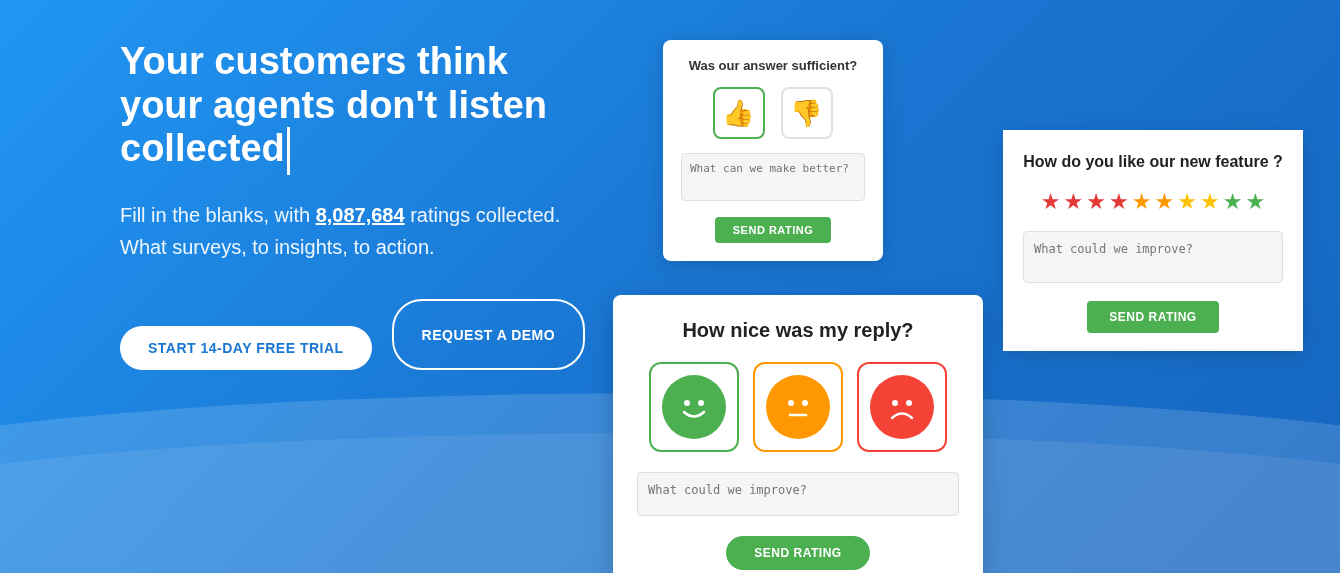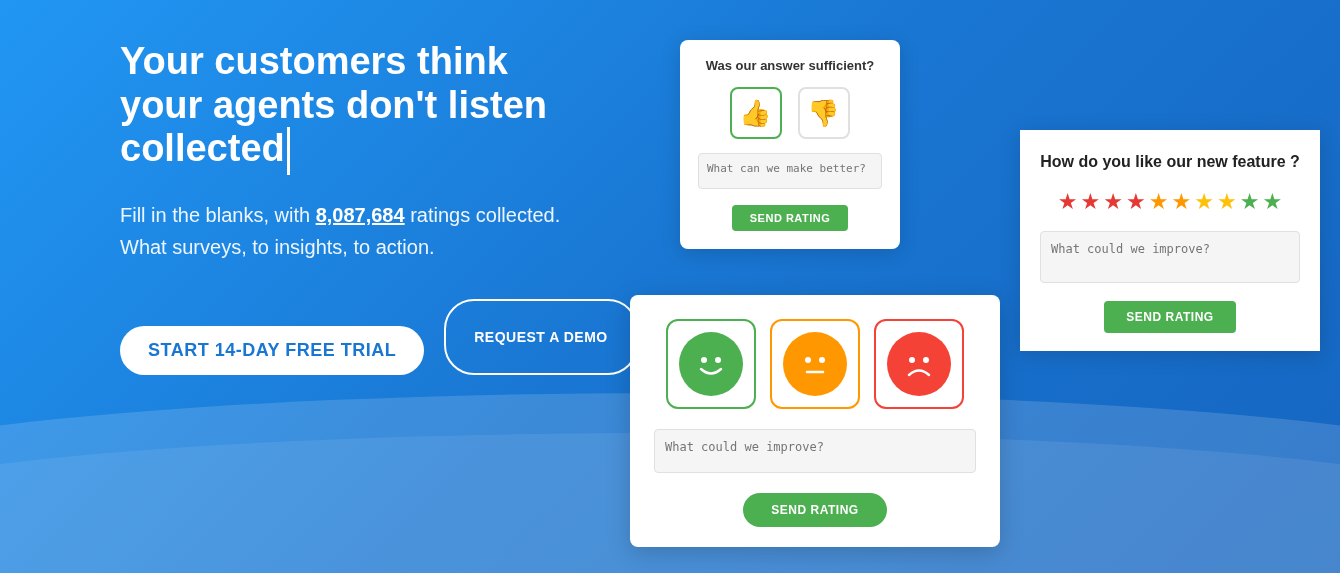--- a/index.html
+++ b/index.html
@@ -69,21 +69,21 @@
     .buttons {
       display: flex;
       gap: 20px;
     }
     .btn-primary {
       background: #fff;
       color: #1976D2;
       border: none;
       border-radius: 30px;
       padding: 14px 28px;
-      font-size: 18px;
+      font-size: 14px;
       font-weight: 700;
       letter-spacing: 0.5px;
       cursor: pointer;
       white-space: nowrap;
       margin-top: 27px;
     }
     .btn-outline {
       background: transparent;
       color: #fff;
       border: 2px solid #fff;
@@ -93,21 +93,21 @@
       font-weight: 700;
       letter-spacing: 0.5px;
       cursor: pointer;
       white-space: nowrap;
     }
 
     
     .cards-area {
       position: absolute;
       top: 30px;
-      right: 20px;
+      right: 37px;
       width: 720px;
       height: 530px;
     }
 
     
     .card-thumbs {
       position: absolute;
       top: 10px;
       left: 80px;
       width: 220px;
@@ -139,21 +139,21 @@
       align-items: center;
       justify-content: center;
       cursor: pointer;
       font-size: 26px;
       background: #fff;
     }
     .thumb-btn.up { border-color: #4CAF50; }
     .thumb-btn.down { border-color: #e0e0e0; }
     .card-textarea-small {
       width: 100%;
-      height: 36px;
+      height: 48px;
       border: 1px solid #e0e0e0;
       border-radius: 4px;
       background: #f5f5f5;
       font-size: 11px;
       color: #aaa;
       padding: 8px;
       resize: none;
       margin-bottom: 12px;
     }
     .send-btn-small {
@@ -356,20 +356,21 @@
       <span class="star filled-yellow">★</span>
       <span class="star filled-yellow">★</span>
       <span class="star filled-green">★</span>
       <span class="star filled-green">★</span>
     </div>
     <textarea class="card-textarea-stars" placeholder="What could we improve?" style=""></textarea>
     <button class="send-btn-stars">SEND RATING</button>
   </div>
 
   <div class="card-smiley">
+    <div class="card-title">How nice was my reply?</div>
     <div class="smileys-row">
       <div class="smiley-btn happy">
         <div class="smiley-face happy">
           <svg width="48" height="48" viewBox="0 0 48 48" fill="none">
             <circle cx="24" cy="24" r="24" fill="#4CAF50"></circle>
             <circle cx="17" cy="20" r="3" fill="white"></circle>
             <circle cx="31" cy="20" r="3" fill="white"></circle>
             <path d="M14 29 Q24 38 34 29" stroke="white" stroke-width="2.5" fill="none" stroke-linecap="round"></path>
           </svg>
         </div>

